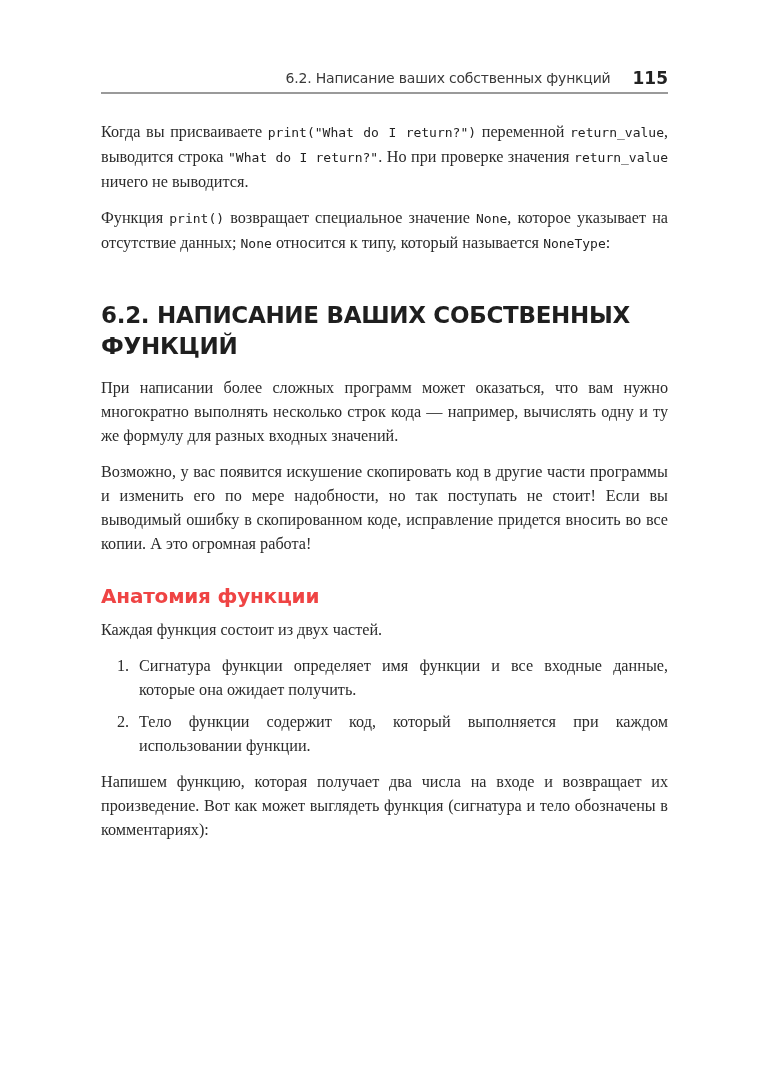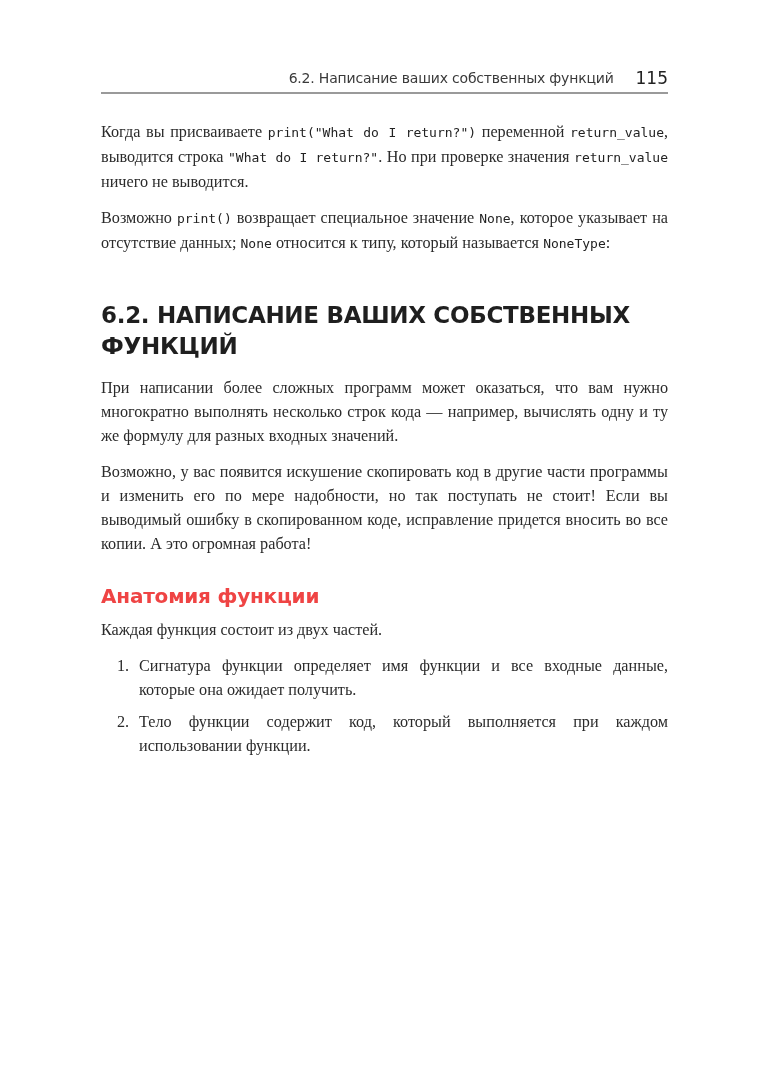--- a/index.html
+++ b/index.html
@@ -11,21 +11,21 @@
   .header {
     position: absolute; left: 101px; top: 64px; width: 567px; height: 28px;
     border-bottom: 2px solid #9a9a9a;
     display: flex; justify-content: flex-end; align-items: center; gap: 22px;
   }
   .header .running-title {
     font-family: "DejaVu Sans", "Liberation Sans", sans-serif; font-size: 14px; color: #3a3a3a;
     letter-spacing: -0.2px;
   }
   .header .page-number {
-    font-family: "DejaVu Sans", "Liberation Sans", sans-serif; font-size: 17px; font-weight: normal; color: #222;
+    font-family: "DejaVu Sans", "Liberation Sans", sans-serif; font-size: 17px; font-weight: bold; color: #222;
   }
   .content { position: absolute; left: 101px; top: 120px; width: 567px; }
   p.body {
     margin: 0 0 12px 0; font-size: 16.2px; line-height: 24px; text-align: justify;
   }
   code, .mono { font-family: "DejaVu Sans Mono", "Liberation Mono", monospace; font-size: 13px; color: #222; }
   pre.code {
     margin: 16px 0 18px 0; font-family: "DejaVu Sans Mono", "Liberation Mono", monospace;
     font-size: 11.3px; line-height: 15.5px; color: #2a2a2a; white-space: pre;
   }
@@ -46,21 +46,21 @@
 <body>
 
 <div class="header">
   <span class="running-title">6.2. Написание ваших собственных функций</span>
   <span class="page-number">115</span>
 </div>
 
 <div class="content">
   <p class="body"><span>Когда вы присваиваете </span><code>print("What do I return?")</code><span> переменной </span><code>return_value</code><span>, выводится строка </span><code>"What do I return?"</code><span>. Но при проверке значения </span><code>return_value</code><span> ничего не выводится.</span></p>
 
-  <p class="body"><span>Возможно </span><code>print()</code><span> возвращает специальное значение </span><code>None</code><span>, которое указывает на отсутствие данных; </span><code>None</code><span> относится к типу, который называется </span><code>NoneType</code><span>:</span></p>
+  <p class="body"><span>Функция </span><code>print()</code><span> возвращает специальное значение </span><code>None</code><span>, которое указывает на отсутствие данных; </span><code>None</code><span> относится к типу, который называется </span><code>NoneType</code><span>:</span></p>
 
 
 
   <h2 class="section">6.2. НАПИСАНИЕ ВАШИХ СОБСТВЕННЫХ ФУНКЦИЙ</h2>
 
   <p class="body">При написании более сложных программ может оказаться, что вам нужно многократно выполнять несколько строк кода — например, вычислять одну и ту же формулу для разных входных значений.</p>
   <p class="body">Возможно, у вас появится искушение скопировать код в другие части программы и изменить его по мере надобности, но так поступать не стоит! Если вы выводимый ошибку в скопированном коде, исправление придется вносить во все копии. А это огромная работа!</p>
 
   <h3 class="subsection">Анатомия функции</h3>
 
@@ -70,13 +70,14 @@
     <li>
       <span class="num">1.</span>
       <span class="txt">Сигнатура функции определяет имя функции и все входные данные, которые она ожидает получить.</span>
     </li>
     <li>
       <span class="num">2.</span>
       <span class="txt">Тело функции содержит код, который выполняется при каждом использовании функции.</span>
     </li>
   </ol>
 
+  <p class="body">Напишем функцию, которая получает два числа на входе и возвращает их произведение. Вот как может выглядеть функция (сигнатура и тело обозначены в комментариях):</p>
 </div>
 
 </body></html>

